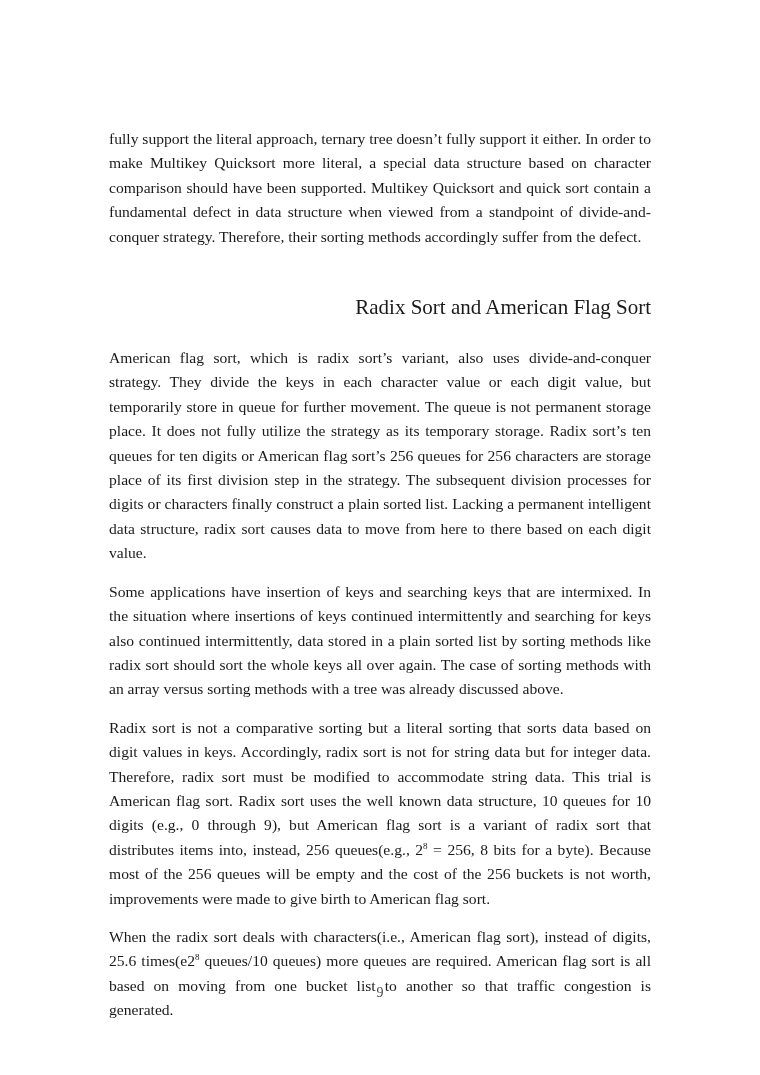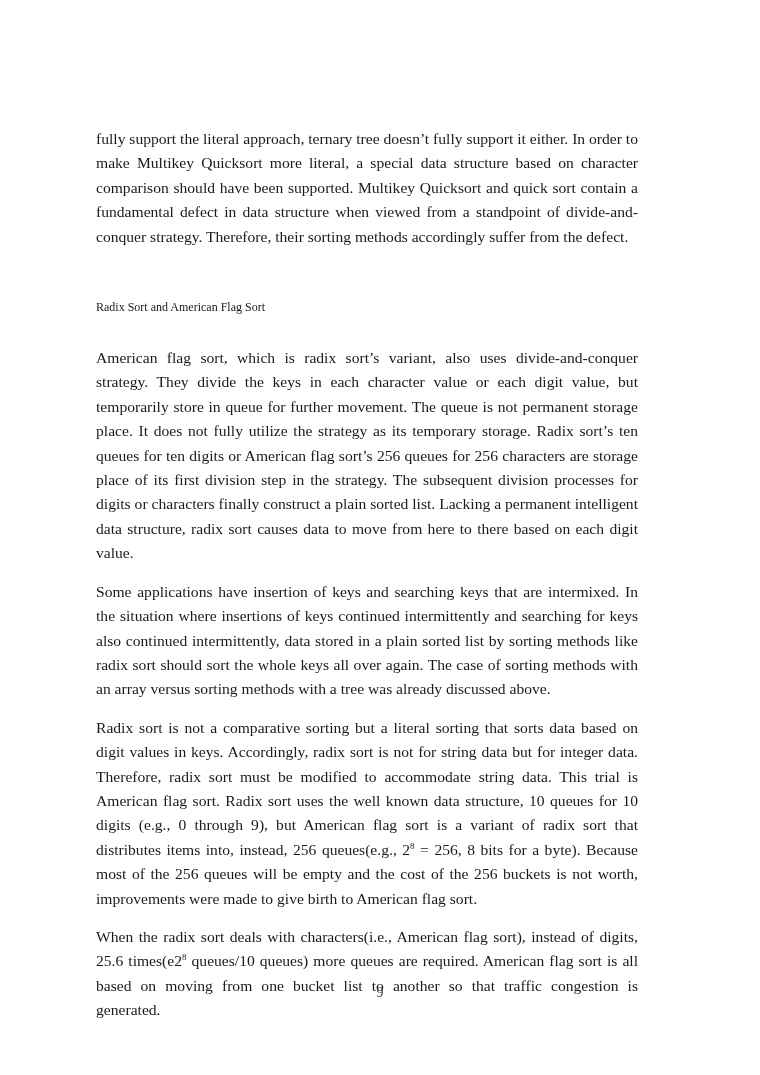--- a/index.html
+++ b/index.html
@@ -10,39 +10,39 @@
     body {
       width: 760px;
       height: 1075px;
       position: relative;
       overflow: hidden;
       font-family: "Liberation Serif", "DejaVu Serif", serif;
       color: #1a1a1a;
     }
     .page {
       position: absolute;
-      left: 96px;
+      left: 109px;
       top: 127px;
       width: 542px;
     }
     .para {
       margin: 0;
       font-size: 15.6px;
       line-height: 24.4px;
       text-align: justify;
       text-align-last: left;
     }
     .para + .para {
       margin-top: 14px;
     }
     .heading {
       margin: 46px 0 27px 0;
-      font-size: 12px;
+      font-size: 21px;
       line-height: 24px;
-      text-align: left;
+      text-align: right;
       font-weight: normal;
     }
     sup {
       font-size: 9px;
       line-height: 0;
       vertical-align: 6px;
     }
     .page-number {
       position: absolute;
       left: 0;

